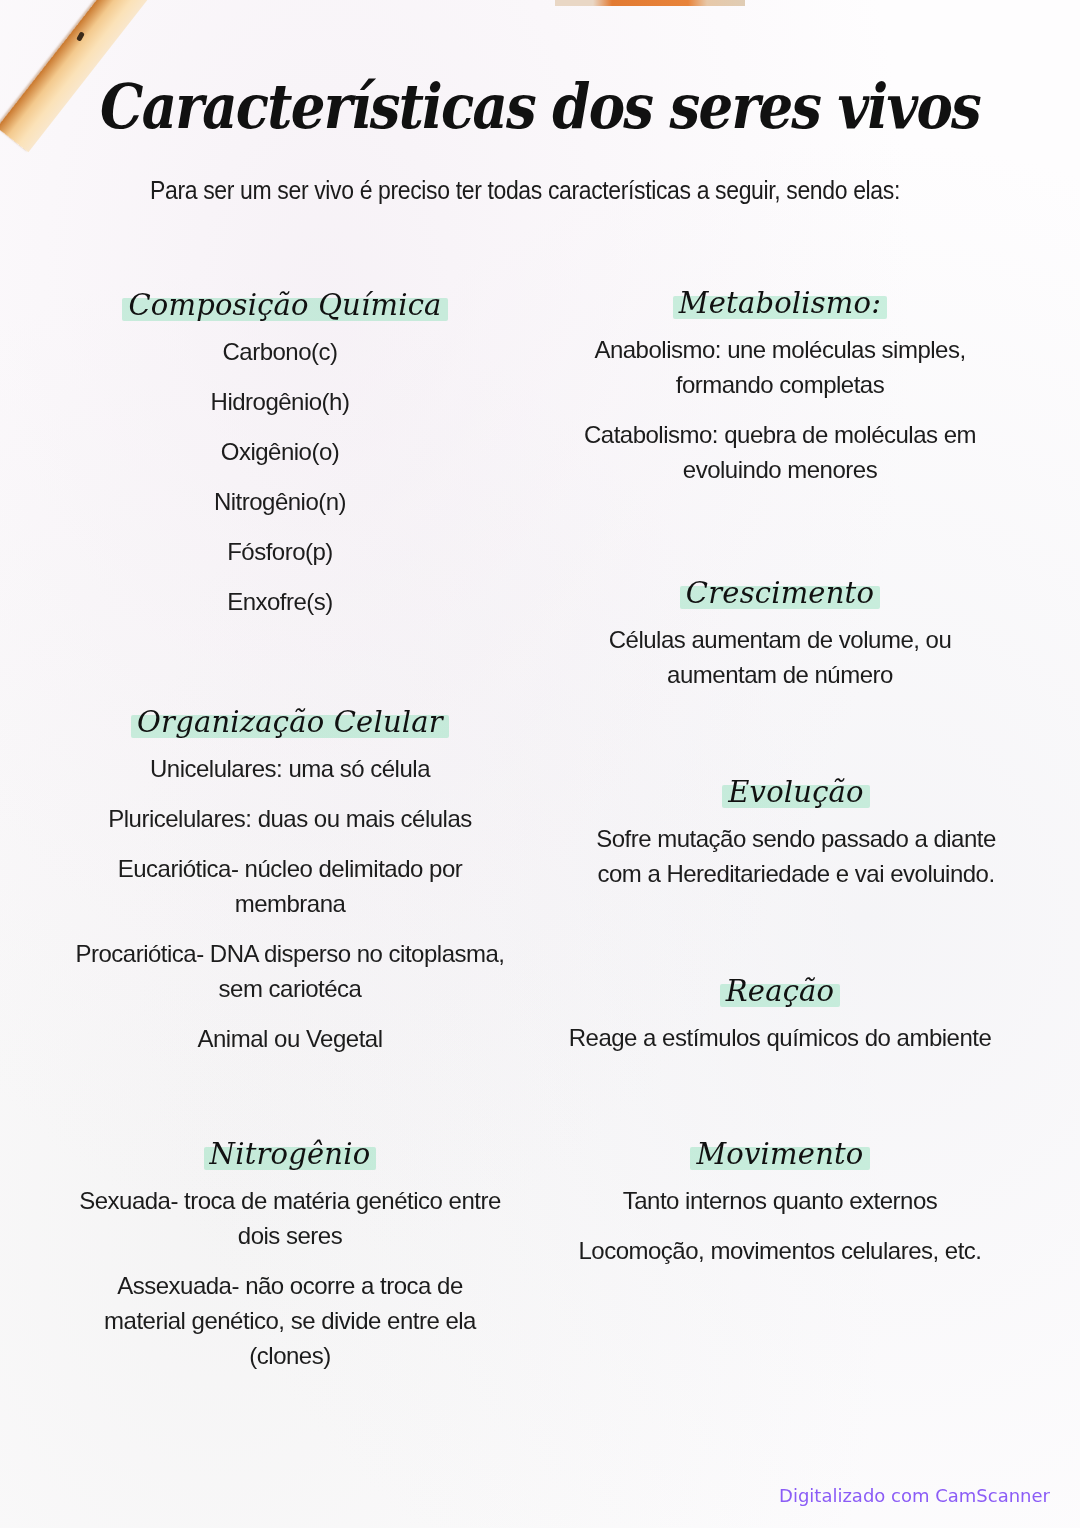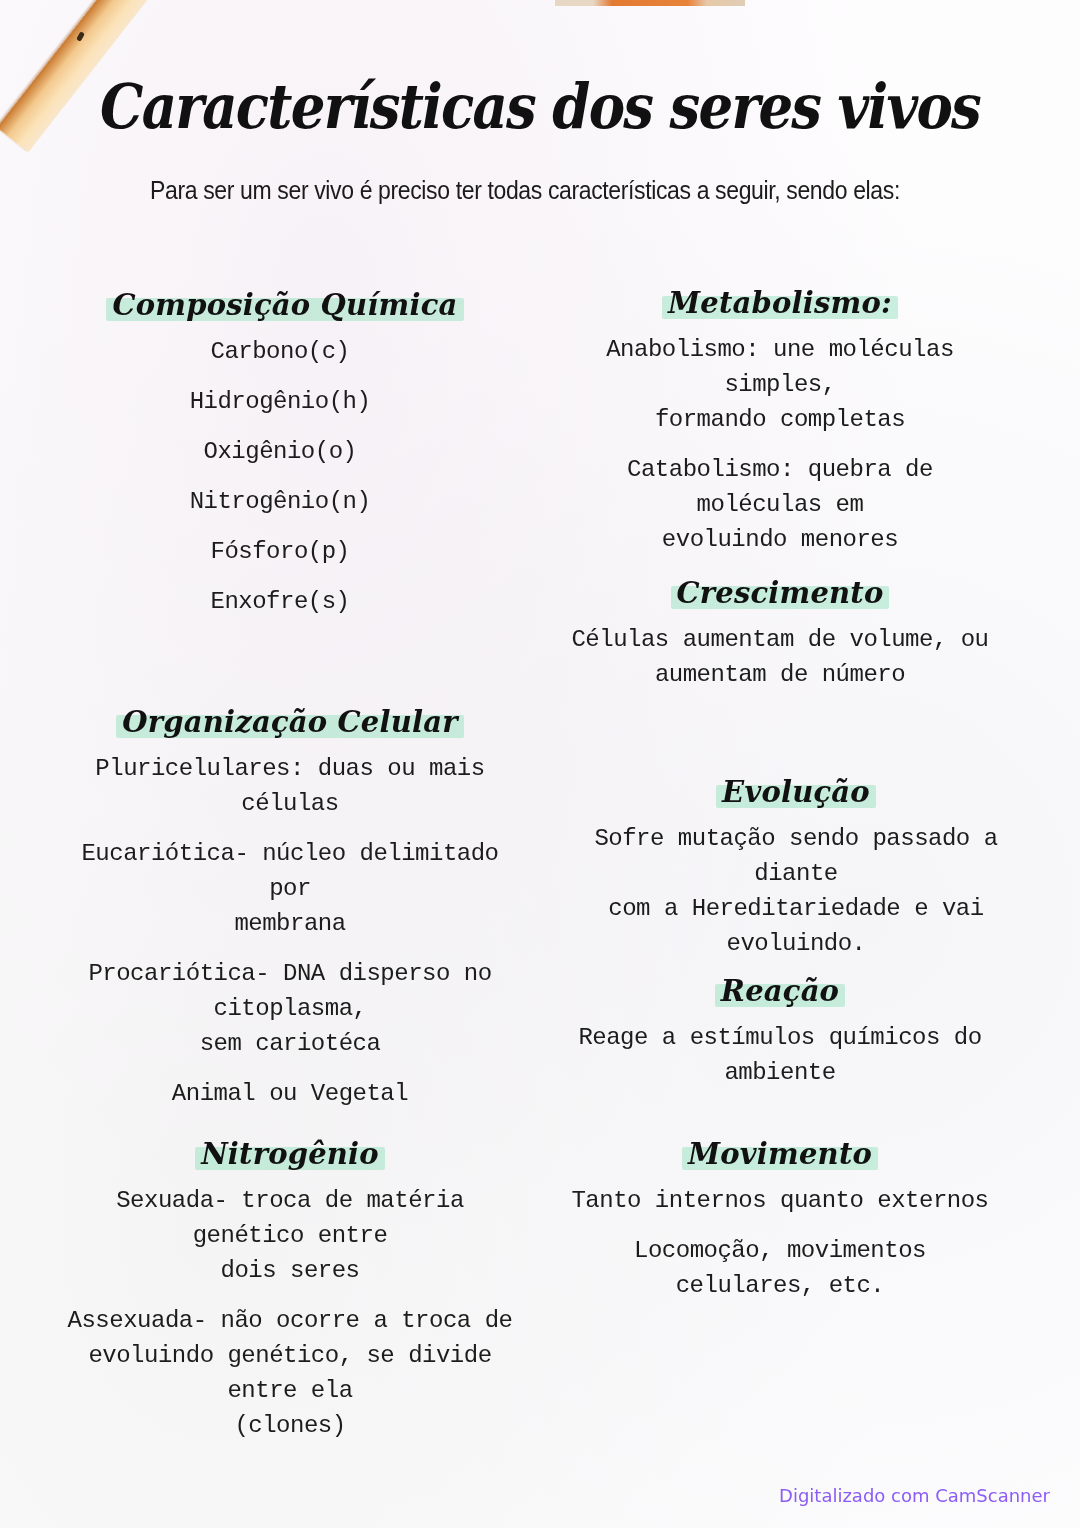--- a/index.html
+++ b/index.html
@@ -82,41 +82,41 @@
     }
     .section {
       position: absolute;
       text-align: center;
     }
     .heading {
       display: inline-block;
       position: relative;
       font-family: "DejaVu Serif", serif;
       font-style: italic;
-      font-weight: bold;
+      font-weight: normal;
       font-size: 29px;
       color: #111;
       padding: 0 6px;
       margin-bottom: 12px;
       letter-spacing: 0.2px;
     }
     .heading::before {
       content: "";
       position: absolute;
       left: 0;
       right: 0;
       top: 30%;
       bottom: 4%;
       background: rgba(140, 225, 185, 0.45);
       z-index: -1;
       border-radius: 2px;
     }
     .heading-wrap { position: relative; z-index: 1; }
     .line {
-      font-family: Liberation Mono, monospace;
+      font-family: Liberation Sans, sans-serif;
       font-size: 24px;
       line-height: 35px;
       color: #1c1c1c;
       letter-spacing: -0.5px;
     }
     .item { margin-bottom: 15px; }
     .credit {
       position: absolute;
       right: 30px;
       top: 1485px;
@@ -144,20 +144,23 @@
     <div class="line" style="margin-bottom:15px;">Oxigênio(o)</div>
     <div class="line" style="margin-bottom:15px;">Nitrogênio(n)</div>
     <div class="line" style="margin-bottom:15px;">Fósforo(p)</div>
     <div class="line" style="margin-bottom:15px;">Enxofre(s)</div>
   </div>
 </div>
 
 <div class="section" style="left:60px; top:705px; width:460px;">
   <div class="heading-wrap"><span class="heading">Organização Celular</span></div>
   <div class="item">
+    <div class="line">Unicelulares: uma só célula</div>
+  </div>
+  <div class="item">
     <div class="line">Pluricelulares: duas ou mais células</div>
   </div>
   <div class="item">
     <div class="line">Eucariótica- núcleo delimitado por</div>
     <div class="line">membrana</div>
   </div>
   <div class="item">
     <div class="line">Procariótica- DNA disperso no citoplasma,</div>
     <div class="line">sem cariotéca</div>
   </div>
@@ -167,21 +170,21 @@
 </div>
 
 <div class="section" style="left:60px; top:1137px; width:460px;">
   <div class="heading-wrap"><span class="heading">Nitrogênio</span></div>
   <div class="item">
     <div class="line">Sexuada- troca de matéria genético entre</div>
     <div class="line">dois seres</div>
   </div>
   <div class="item">
     <div class="line">Assexuada- não ocorre a troca de</div>
-    <div class="line">evoluindo genético, se divide entre ela</div>
+    <div class="line">material genético, se divide entre ela</div>
     <div class="line">(clones)</div>
   </div>
 </div>
 
 <div class="section" style="left:560px; top:286px; width:440px;">
   <div class="heading-wrap"><span class="heading">Metabolismo:</span></div>
   <div class="item">
     <div class="line">Anabolismo: une moléculas simples,</div>
     <div class="line">formando completas</div>
   </div>

